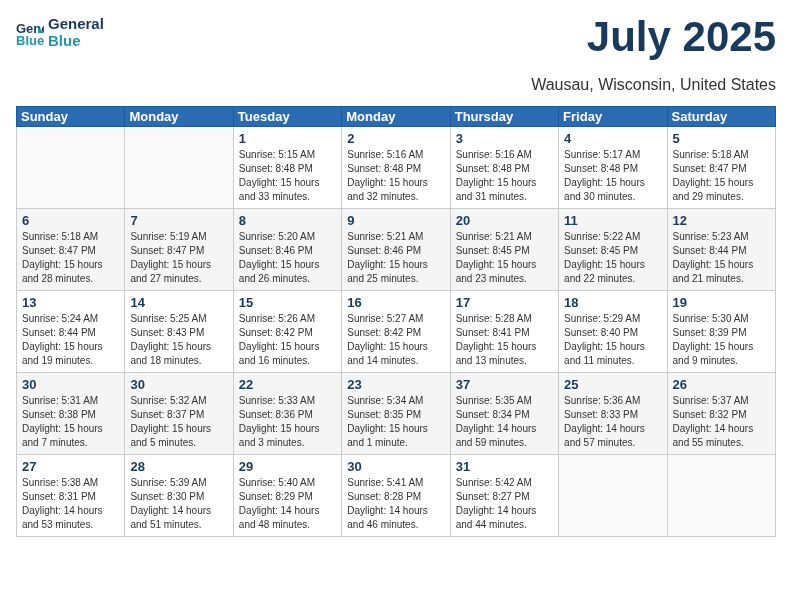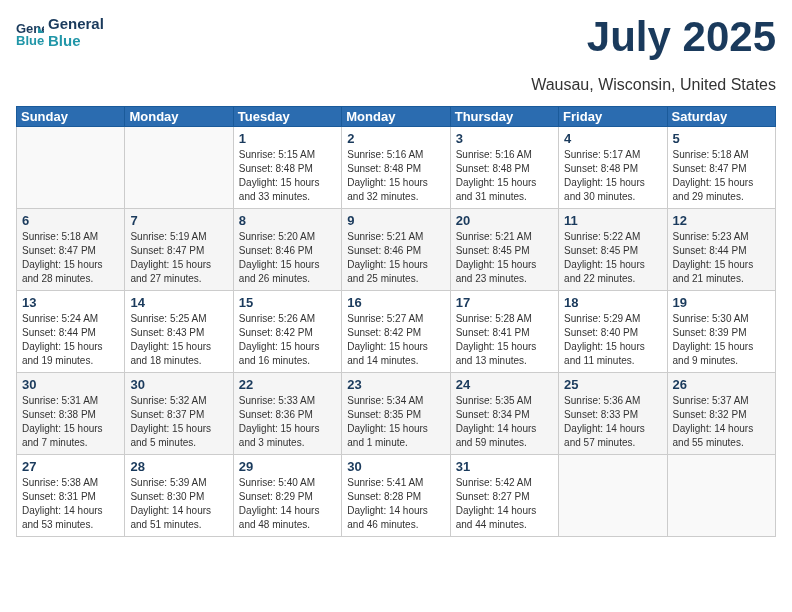--- a/index.html
+++ b/index.html
@@ -210,21 +210,21 @@
         </td>
         <td>
           <div class="day-number">22</div>
           <div class="day-info">Sunrise: 5:33 AM<br>Sunset: 8:36 PM<br>Daylight: 15 hours and 3 minutes.</div>
         </td>
         <td>
           <div class="day-number">23</div>
           <div class="day-info">Sunrise: 5:34 AM<br>Sunset: 8:35 PM<br>Daylight: 15 hours and 1 minute.</div>
         </td>
         <td>
-          <div class="day-number">24</div>
+          <div class="day-number">37</div>
           <div class="day-info">Sunrise: 5:35 AM<br>Sunset: 8:34 PM<br>Daylight: 14 hours and 59 minutes.</div>
         </td>
         <td>
           <div class="day-number">25</div>
           <div class="day-info">Sunrise: 5:36 AM<br>Sunset: 8:33 PM<br>Daylight: 14 hours and 57 minutes.</div>
         </td>
         <td>
           <div class="day-number">26</div>
           <div class="day-info">Sunrise: 5:37 AM<br>Sunset: 8:32 PM<br>Daylight: 14 hours and 55 minutes.</div>
         </td>

